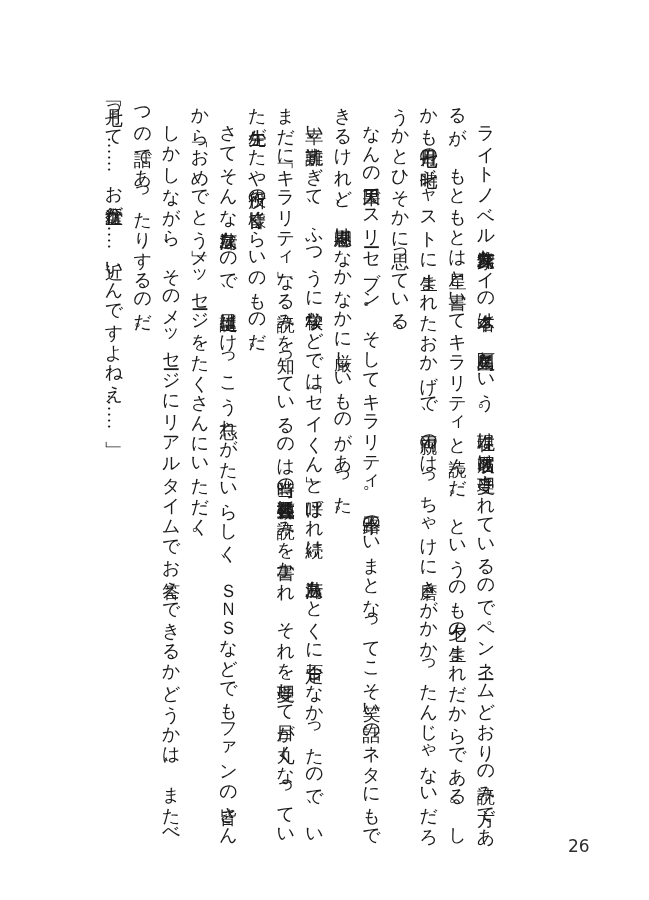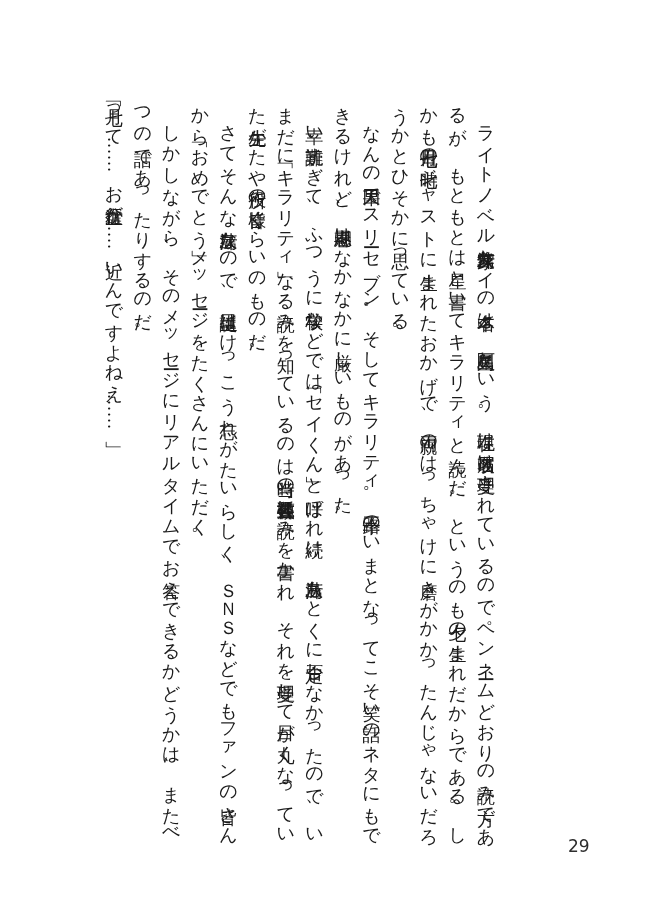--- a/index.html
+++ b/index.html
@@ -55,14 +55,14 @@
 
 <div class="page">
   <div class="text-block">
     <p>ライトノベル作家灰汁島セイの本名は、阿久島星という。現在は改名届け受理されているのでペンネームどおりの読み方であるが、もともとは星と書いてキラリティと読んだ。というのも七夕の生まれだからである。しかも七月七日の七時ジャストに生まれたおかげで、両親のはっちゃけに磨きがかかったんじゃないだろうかとひそかに思っている。</p>
     <p>なんの因果でスリーセブン。そしてキラリティ。三十路のいまとなってこそ笑い話のネタにもできるけれど、思春期はなかなかに厳しいものがあった。</p>
     <p>幸い難読すぎて、ふつうに学校などでは「セイくん」と呼ばれ続け、灰汁島もとくに否定しなかったので、いまだに「キラリティ」なる読みを知っているのは当時の各種公式書類に読みを書かれ、それを受理して目が丸くなっていた先生がたや役所の皆様くらいのものだ。</p>
     <p>さてそんな灰汁島なので、誕生日はけっこう忘れがたいらしく、ＳＮＳなどでもファンの皆さんから「おめでとう」メッセージをたくさんにいただく。</p>
     <p>しかしながら、そのメッセージにリアルタイムでお答えできるかどうかは、またべつの話であったりするのだ。</p>
     <p class="dialogue">「七月って……お盆進行が……近いんですよねえ……」</p>
   </div>
-  <div class="page-number">29</div>
+  <div class="page-number">26</div>
 </div>
 
 </body></html>

